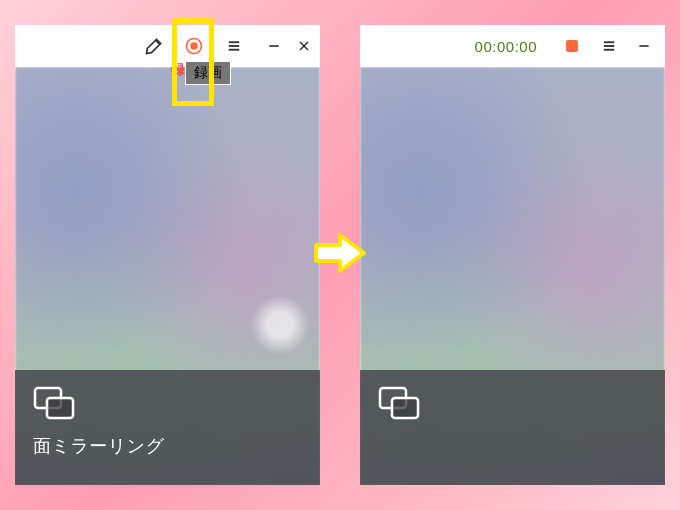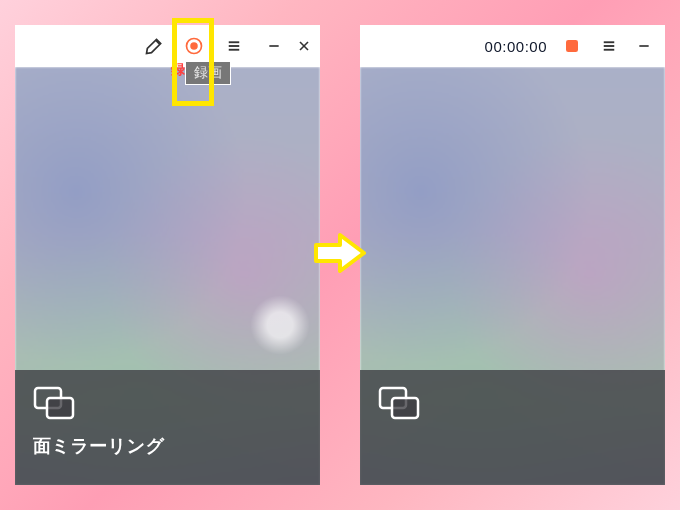--- a/index.html
+++ b/index.html
@@ -37,25 +37,25 @@
     width: 40px;
     height: 42px;
     display: flex;
     align-items: center;
     justify-content: center;
     color: #333;
     position: relative;
   }
   .tb-item svg { display: block; }
   .timer {
-    color: #0f172a;
+    color: #4d7c0f;
     font-size: 15px;
     font-weight: 500;
     letter-spacing: 0.5px;
-    margin-right: 8px;
+    margin-right: 18px;
   }
 
   .content {
     position: absolute;
     top: 42px;
     left: 0; right: 0; bottom: 0;
     background:
       radial-gradient(circle at 20% 30%, rgba(120,140,200,0.5), transparent 45%),
       radial-gradient(circle at 75% 50%, rgba(200,150,200,0.5), transparent 45%),
       radial-gradient(circle at 40% 80%, rgba(150,200,170,0.4), transparent 45%),
@@ -68,41 +68,41 @@
     left: 0; right: 0; bottom: 0;
     height: 115px;
     background: rgba(60,60,65,0.78);
     padding: 16px 18px 12px;
     z-index: 3;
   }
   .cast-icon { margin-bottom: 10px; color: #fff; }
   .bottom-label {
     color: #fff;
     font-size: 18px;
-    font-weight: 700;
+    font-weight: 400;
     letter-spacing: 0.5px;
   }
 
   .home-ind {
     position: absolute;
     right: 10px;
     bottom: 130px;
     width: 60px;
     height: 60px;
     border-radius: 50%;
     background: radial-gradient(circle, rgba(255,255,255,0.65) 30%, rgba(255,255,255,0.15) 60%, transparent 70%);
     z-index: 3;
   }
 
   .tooltip {
     position: absolute;
     top: 36px;
     left: 170px;
     background: #777;
-    color: #e5e5e5;
+    color: #000000;
     font-size: 14px;
     padding: 2px 8px;
     border: 1px solid #fff;
     z-index: 6;
     white-space: nowrap;
   }
   .tooltip-badge {
     position: absolute;
     top: 36px;
     left: 156px;

